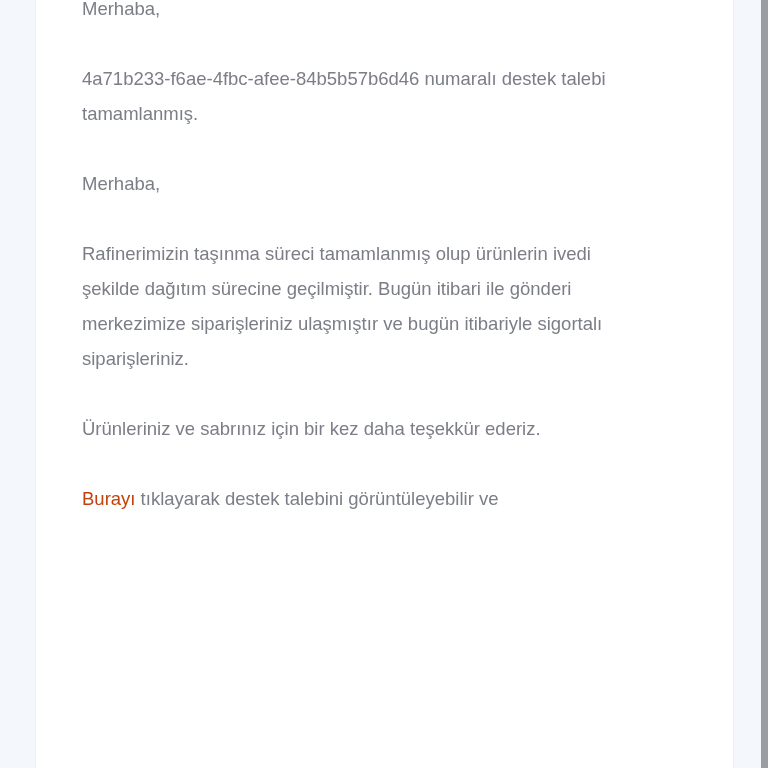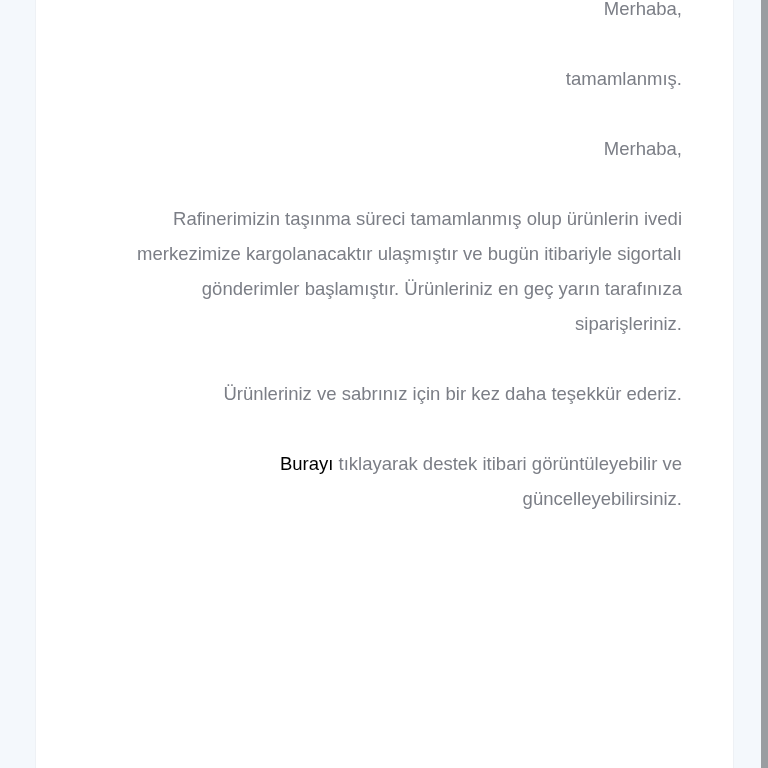--- a/index.html
+++ b/index.html
@@ -9,21 +9,20 @@
       height: 768px;
       overflow: hidden;
       background: #f4f8fc;
       font-family: "Liberation Sans", sans-serif;
     }
     .viewport {
       position: relative;
       width: 768px;
       height: 768px;
       background: #f4f8fc;
-      text-align: right;
     }
     .email-card {
       position: absolute;
       left: 35px;
       top: -40px;
       width: 697px;
       height: 820px;
       background: #ffffff;
       border-left: 1px solid #eef1f5;
       border-right: 1px solid #eef1f5;
@@ -32,21 +31,21 @@
       position: absolute;
       left: 82px;
       top: 0;
       width: 600px;
       color: #7b7e86;
       font-size: 18.5px;
       line-height: 35px;
     }
     .line { display: block; white-space: nowrap; }
     .gap { display: block; height: 35px; }
-    .link { color: #000000; text-decoration: none; cursor: pointer; }
+    .link { color: #c2410c; text-decoration: none; cursor: pointer; }
     .scrollbar-track {
       position: absolute;
       right: 0;
       top: 0;
       width: 8px;
       height: 768px;
       background: #f4f8fc;
     }
     .scrollbar-thumb {
       position: absolute;
@@ -60,33 +59,33 @@
 </head>
 <body>
 
 <div class="viewport">
   <div class="email-card">
   </div>
 
   <div class="email-body" style="top:-9px;">
     <span class="line">Merhaba,</span>
     <span class="gap"></span>
+    <span class="line">4a71b233-f6ae-4fbc-afee-84b5b57b6d46 numaralı destek talebi</span>
     <span class="line">tamamlanmış.</span>
     <span class="gap"></span>
     <span class="line">Merhaba,</span>
     <span class="gap"></span>
     <span class="line">Rafinerimizin taşınma süreci tamamlanmış olup ürünlerin ivedi</span>
-    <span class="line">merkezimize kargolanacaktır ulaşmıştır ve bugün itibariyle sigortalı</span>
-    <span class="line">gönderimler başlamıştır. Ürünleriniz en geç yarın tarafınıza</span>
+    <span class="line">şekilde dağıtım sürecine geçilmiştir. Bugün itibari ile gönderi</span>
+    <span class="line">merkezimize siparişleriniz ulaşmıştır ve bugün itibariyle sigortalı</span>
     <span class="line">siparişleriniz.</span>
     <span class="gap"></span>
     <span class="line">Ürünleriniz ve sabrınız için bir kez daha teşekkür ederiz.</span>
     <span class="gap"></span>
-    <span class="line"><a class="link">Burayı</a><span> tıklayarak destek itibari görüntüleyebilir ve</span></span>
-    <span class="line">güncelleyebilirsiniz.</span>
+    <span class="line"><a class="link">Burayı</a><span> tıklayarak destek talebini görüntüleyebilir ve</span></span>
     <span class="gap"></span>
     <span class="gap" style="height:33px;"></span>
   </div>
 
   <div class="scrollbar-track">
     <div class="scrollbar-thumb"></div>
   </div>
 </div>
 
 </body></html>

